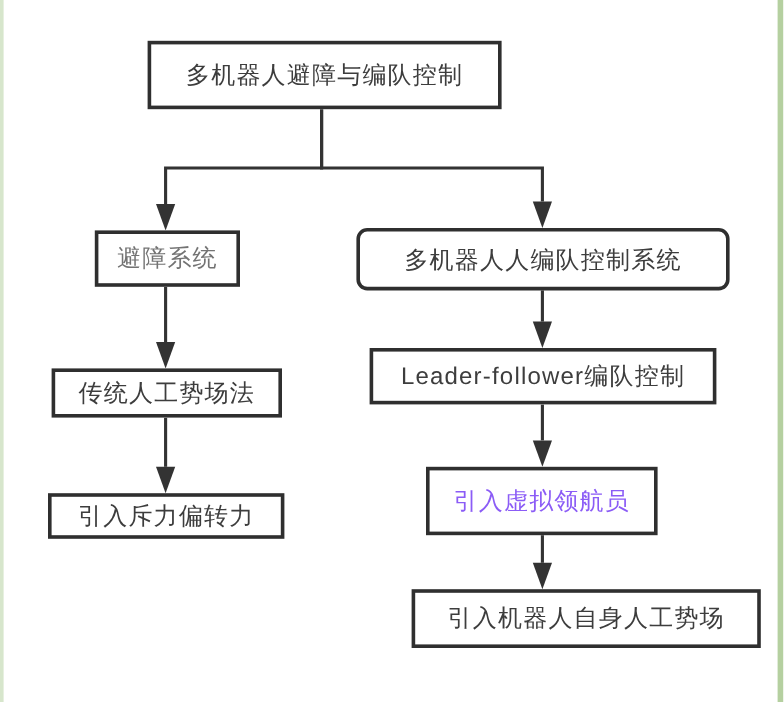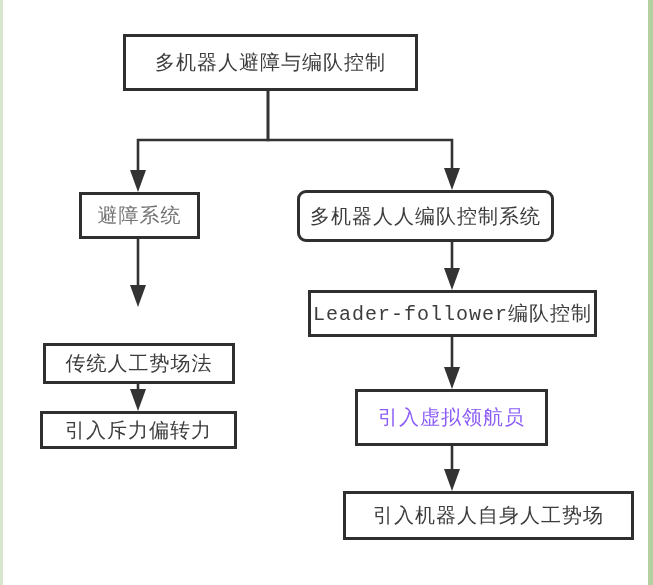--- a/index.html
+++ b/index.html
@@ -6,21 +6,21 @@
     margin: 0;
     padding: 0;
     background: #ffffff;
   }
   #canvas {
     position: relative;
     width: 653px;
     height: 585px;
     background: #ffffff;
     overflow: hidden;
-    font-family: Liberation Mono, monospace;
+    font-family: Liberation Sans, sans-serif;
   }
   #edge-layer {
     position: absolute;
     left: 0;
     top: 0;
     width: 653px;
     height: 585px;
   }
   .node {
     position: absolute;
@@ -73,19 +73,19 @@
       <polyline points="452,242 452,268" fill="none" stroke="#333333" stroke-width="2.6"></polyline>
       <polygon points="452,290 444,268 460,268" fill="#333333"></polygon>
       <polyline points="452,337 452,367" fill="none" stroke="#333333" stroke-width="2.6"></polyline>
       <polygon points="452,389 444,367 460,367" fill="#333333"></polygon>
       <polyline points="452,430 452,469" fill="none" stroke="#333333" stroke-width="2.6"></polyline>
       <polygon points="452,491 444,469 460,469" fill="#333333"></polygon>
     </svg>
 
   <div class="node" style="left: 123px; top: 34px; width: 295px; height: 57px; border-color: rgb(47, 47, 47); color: rgb(61, 61, 61);">多机器人避障与编队控制</div>
   <div class="node" style="left: 79px; top: 192px; width: 121px; height: 47px; border-color: rgb(47, 47, 47); color: #737373;">避障系统</div>
-  <div class="node rounded" style="left: 297px; top: 190px; width: 257px; height: 52px; border-color: rgb(47, 47, 47); color: rgb(61, 61, 61);">多机器人人编队控制系统</div>
-  <div class="node" style="left: 43px; top: 307px; width: 192px; height: 41px; border-color: rgb(47, 47, 47); color: rgb(61, 61, 61); margin-top: 36px;">传统人工势场法</div>
+  <div class="node rounded" style="left: 297px; top: 190px; width: 311px; height: 52px; border-color: rgb(47, 47, 47); color: rgb(61, 61, 61);">多机器人人编队控制系统</div>
+  <div class="node" style="left: 43px; top: 307px; width: 192px; height: 41px; border-color: rgb(47, 47, 47); color: rgb(61, 61, 61);">传统人工势场法</div>
   <div class="node" style="left: 308px; top: 290px; width: 289px; height: 47px; border-color: rgb(47, 47, 47); color: rgb(61, 61, 61);">Leader-follower编队控制</div>
   <div class="node" style="left: 40px; top: 411px; width: 197px; height: 38px; border-color: rgb(47, 47, 47); color: rgb(61, 61, 61);">引入斥力偏转力</div>
   <div class="node" style="left: 355px; top: 389px; width: 193px; height: 57px; border-color: rgb(47, 47, 47); color: #8b5cf6;">引入虚拟领航员</div>
   <div class="node" style="left: 307px; top: 491px; width: 291px; height: 49px; border-color: rgb(47, 47, 47); color: rgb(61, 61, 61); margin-left: 36px;">引入机器人自身人工势场</div>
 </div>
 
 </body></html>

